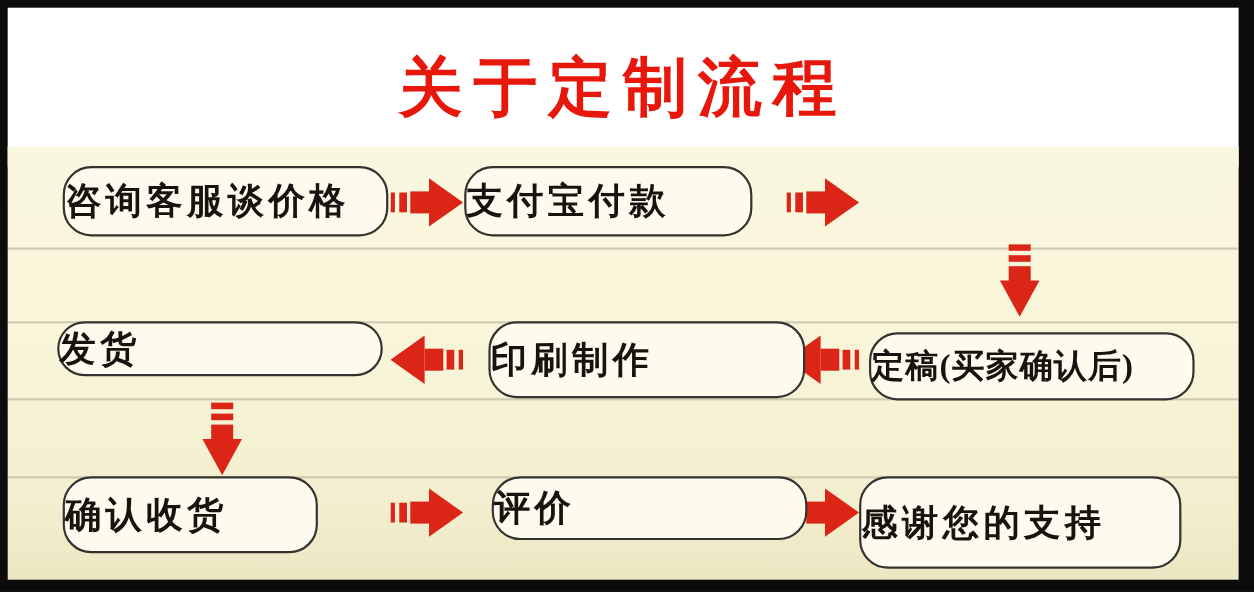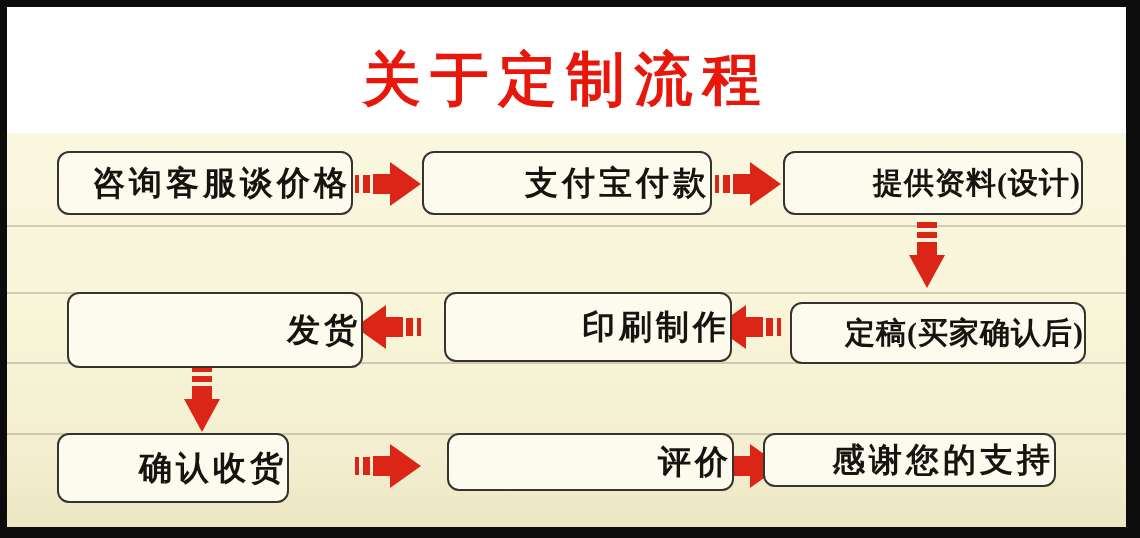--- a/index.html
+++ b/index.html
@@ -41,24 +41,24 @@
     position: absolute;
     left: 0; width: 100%; height: 2px;
     background: rgba(142, 138, 122, 0.38);
     z-index: 0;
   }
   .flow-box {
     position: absolute;
     z-index: 2;
     background: #fdfbee;
     border: 2px solid #35332c;
-    border-radius: 12px;
+    border-radius: 26px;
     display: flex;
     align-items: center;
-    justify-content: flex-end;
+    justify-content: flex-start;
     box-shadow: 0 0 0 1px rgba(255,255,255,0.5) inset;
   }
   .flow-box span {
     font-family: "Liberation Serif", "DejaVu Serif", serif;
     font-weight: 700;
     font-size: 33px;
     letter-spacing: 4px;
     color: #17140f;
     white-space: nowrap;
   }
@@ -87,44 +87,41 @@
   <div class="body-panel">
 
     <div class="seam" style="top:92px"></div>
     <div class="seam" style="top:159px"></div>
     <div class="seam" style="top:229px"></div>
     <div class="seam" style="top:300px"></div>
 
     <div class="flow-box" style="left:50px;  top:18px; width:296px; height:64px;">
       <span>咨询客服谈价格</span>
     </div>
-    <div class="flow-box" style="left:415px; top:18px; width:290px; height:64px;">
+    <div class="flow-box" style="left:415px; top:18px; width:262px; height:64px;">
       <span>支付宝付款</span>
-    </div>
-    <div class="flow-box" style="left:776px; top:18px; width:300px; height:64px;">
-      <span class="tight">提供资料(设计)</span>
     </div>
 
     <div class="flow-box" style="left:783px; top:169px; width:296px; height:62px;">
       <span class="tight">定稿(买家确认后)</span>
     </div>
     <div class="flow-box" style="left:417px; top:159px; width:288px; height:70px;margin-left:20px;">
       <span>印刷制作</span>
     </div>
-    <div class="flow-box" style="left:60px;  top:159px; width:296px; height:76px;">
+    <div class="flow-box" style="left:45px;  top:159px; width:296px; height:50px;">
       <span>发货</span>
     </div>
 
     <div class="flow-box" style="left:50px;  top:300px; width:232px; height:70px;">
       <span>确认收货</span>
     </div>
     <div class="flow-box" style="left:440px; top:300px; width:287px; height:58px;">
       <span>评价</span>
     </div>
-    <div class="flow-box" style="left:756px; top:300px; width:293px; height:54px;">
+    <div class="flow-box" style="left:774px; top:300px; width:293px; height:84px;">
       <span>感谢您的支持</span>
     </div>
 
     <div class="arrow" style="left:348px; top:28px; width:66px; height:46px;">
       <svg viewBox="0 0 66 46">
           <rect x="0" y="14" width="4" height="18"></rect>
           <rect x="8" y="14" width="7" height="18"></rect>
           <rect x="18" y="13" width="17" height="20"></rect>
           <polygon points="35,1 66,23 35,45"></polygon>
         </svg>

